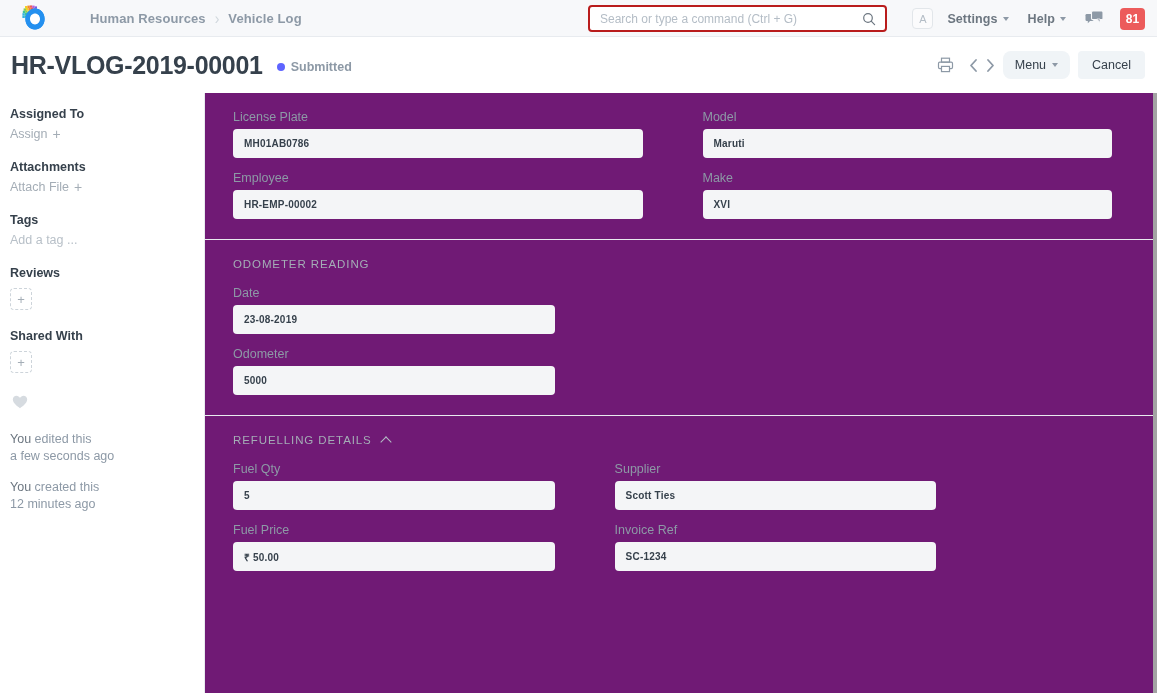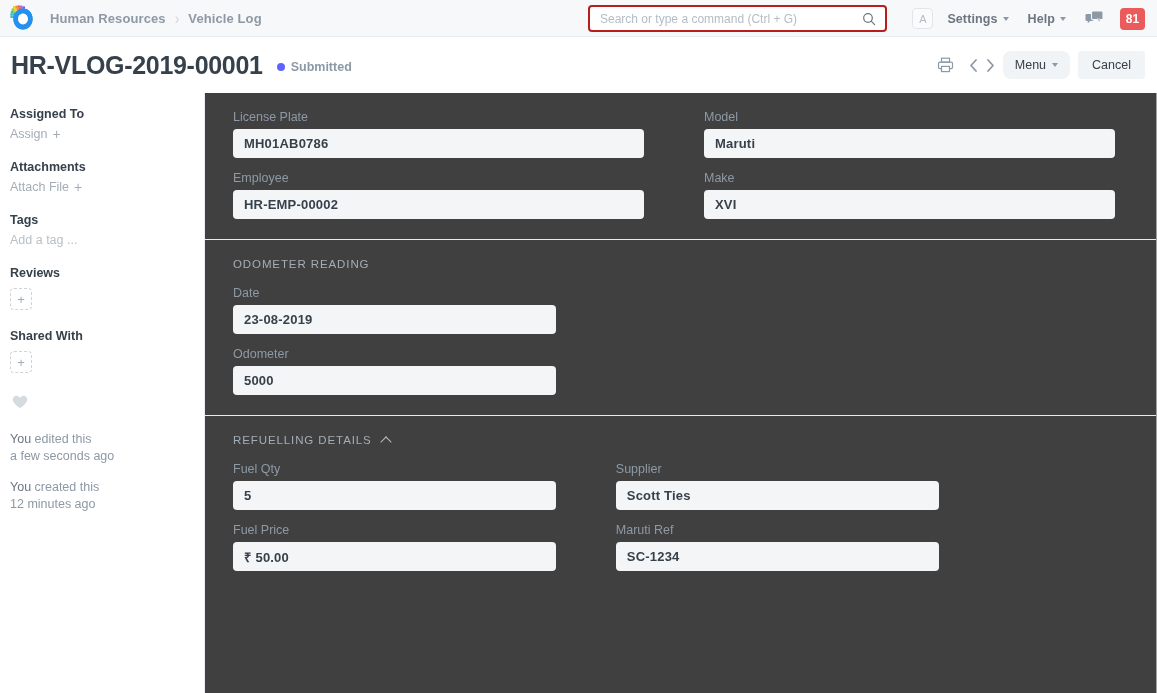--- a/index.html
+++ b/index.html
@@ -11,22 +11,23 @@
     -webkit-font-smoothing: antialiased;
   }
 
   
   .navbar {
     height: 37px;
     background: #f7f8fa;
     border-bottom: 1px solid #e8ebef;
     display: flex;
     align-items: center;
-    padding: 0 12px 0 8px;
+    padding: 0 12px 0 20px;
     position: relative;
+    gap: 28px;
   }
   .logo { width: 30px; height: 30px; flex: 0 0 30px; display: flex; align-items: center; justify-content: center; }
   .crumbs { display: flex; align-items: center; margin-left: 12px; }
   .crumb {
     font-size: 13px; font-weight: bold; color: #8d99a6;
     text-decoration: none; letter-spacing: .1px;
   }
   .crumb.active { color: #8d99a6; }
   .crumb-sep {
     color: #d1d8dd; font-size: 14px; margin: 0 9px; font-weight: normal;
@@ -155,22 +156,22 @@
   .heart { margin: 22px 0 18px 2px; cursor: pointer; }
   .hist-item { margin-bottom: 14px; }
   .hist-line {
     font-size: 12.5px; color: #8d99a6; line-height: 17px;
   }
   .hist-line b { color: #6c7680; font-weight: normal; }
 
   
   .main {
     flex: 1;
-    background: #404040;
-    border-right: 1px solid #a3a3a3;
+    background: #701a75;
+    border-right: 4px solid #a3a3a3;
     overflow: hidden;
     position: relative;
   }
   .section {
     padding: 18px 41px 20px 28px;
     border-bottom: 1px solid #e8ebef;
   }
   .section.no-border { border-bottom: none; }
   .section-title {
     font-size: 11.5px; color: #a4adb6;
@@ -198,21 +199,21 @@
   .field-label {
     font-size: 12.5px; color: #8d99a6;
     margin-bottom: 5px; font-weight: normal;
   }
   .field-value {
     background: #f4f5f7;
     border: none; border-radius: 4px;
     height: 29px;
     display: flex; align-items: center;
     padding: 0 11px;
-    font-size: 13px; font-weight: bold; color: #36414c;
+    font-size: 10px; font-weight: bold; color: #36414c;
     font-family: "Liberation Sans", sans-serif;
     width: 100%;
     letter-spacing: .2px;
   }
   .pad-top { padding-top: 17px; }
 </style>
 </head>
 <body>
 
 <div class="navbar">
@@ -453,21 +454,21 @@
             <div class="field-label">Fuel Price</div>
             <div class="field-value">₹ 50.00</div>
           </div>
         </div>
         <div class="col-narrow right">
           <div class="field">
             <div class="field-label">Supplier</div>
             <div class="field-value">Scott Ties</div>
           </div>
           <div class="field">
-            <div class="field-label">Maruti Ref</div>
+            <div class="field-label">Invoice Ref</div>
             <div class="field-value">SC-1234</div>
           </div>
         </div>
       </div>
     </section>
 
   </main>
 </div>
 
 </body></html>

